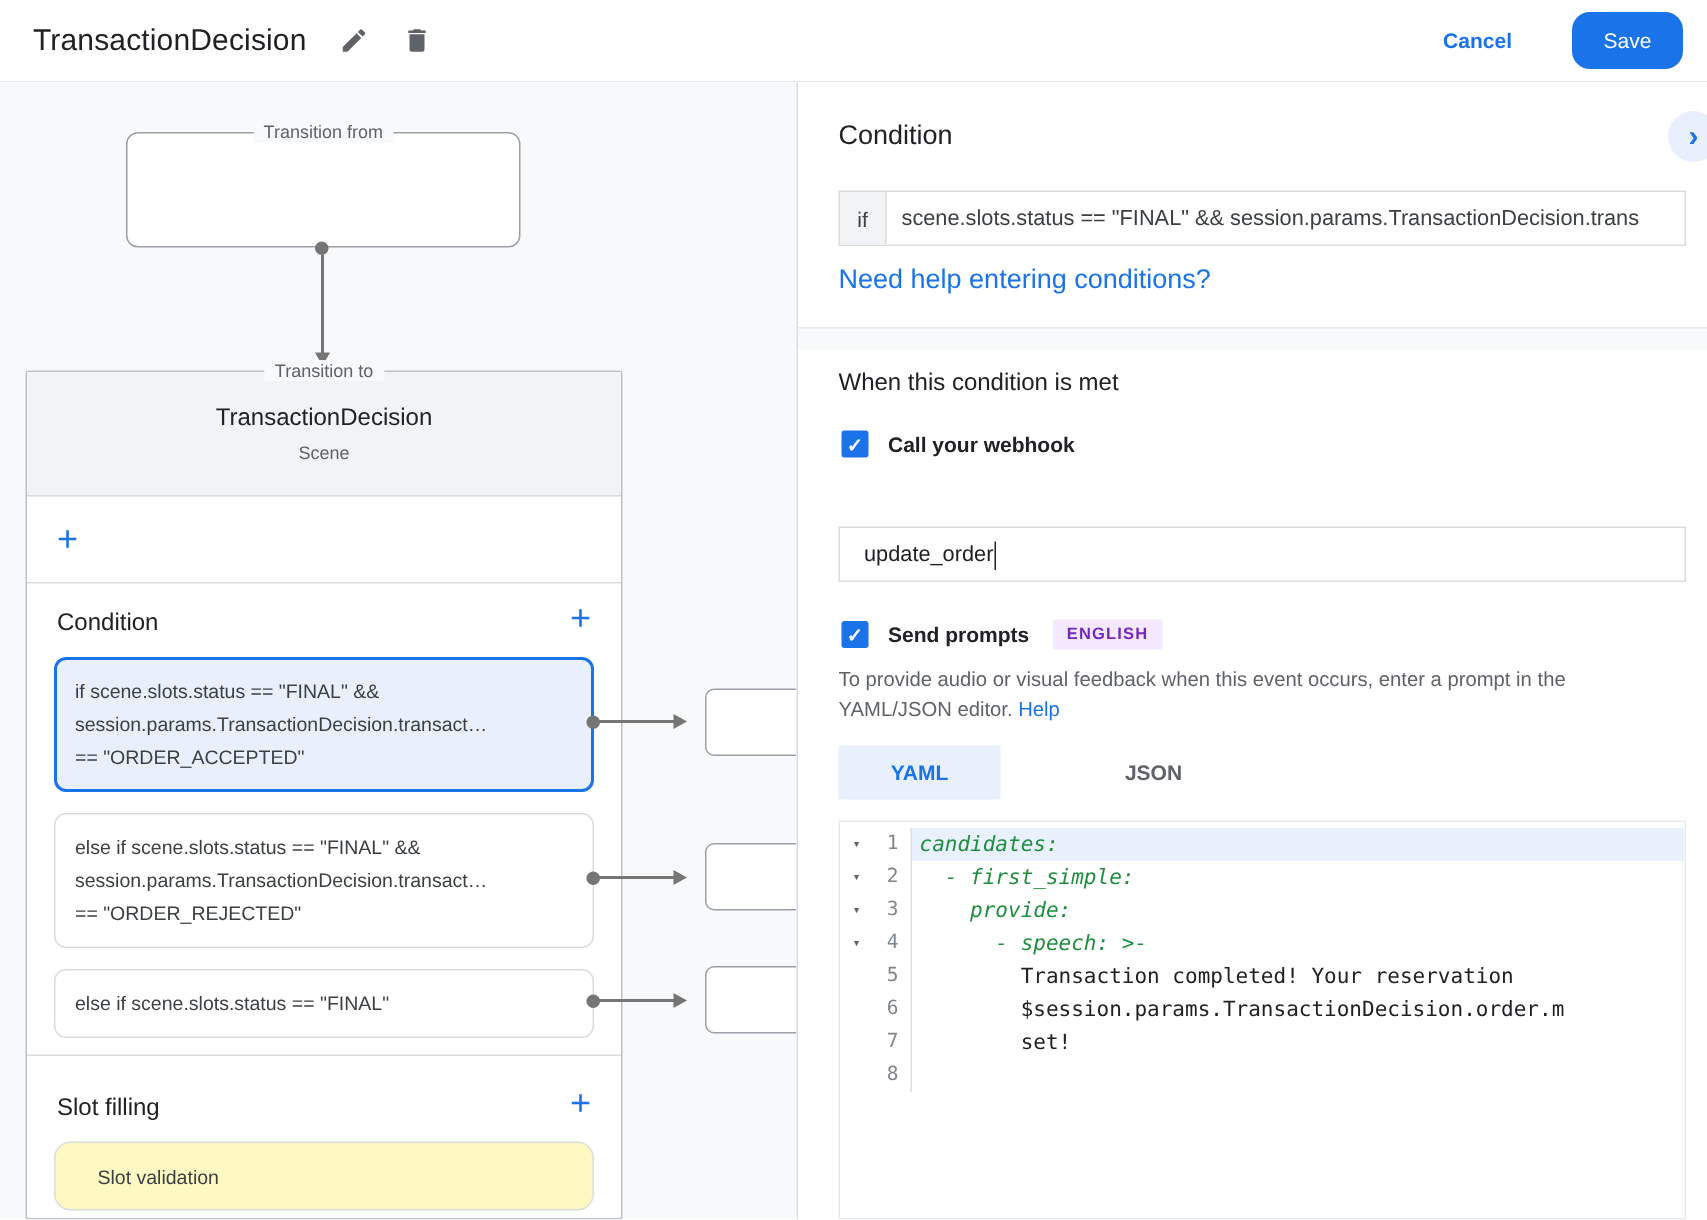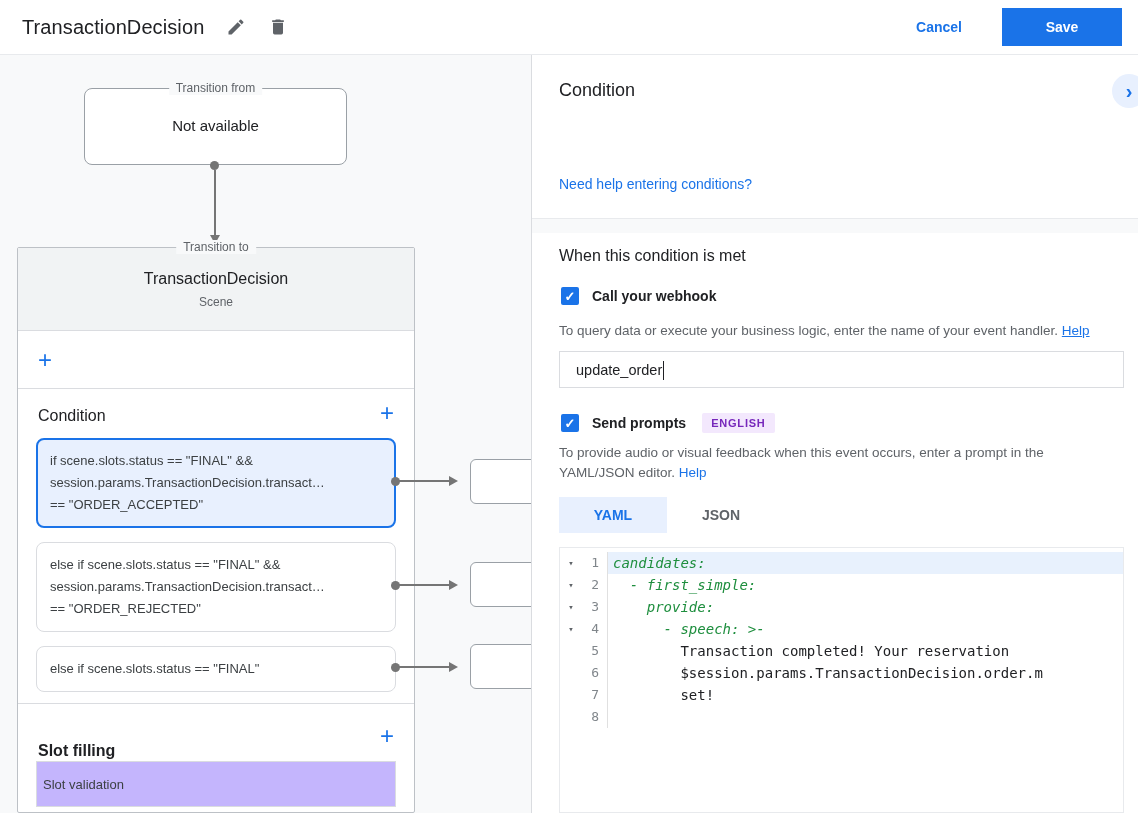--- a/index.html
+++ b/index.html
@@ -10,21 +10,21 @@
   *{box-sizing:border-box; margin:0; padding:0;}
   html,body{width:1138px;height:813px;overflow:hidden;}
   body{font-family:"Liberation Sans",sans-serif;color:var(--ink);background:#fff;position:relative;}
 
   
   .hdr{position:absolute;left:0;top:0;width:1138px;height:55px;background:#fff;border-bottom:1px solid var(--line-lt);display:flex;align-items:center;}
   .hdr-title{font-size:20px;color:var(--ink);margin-left:22px;letter-spacing:.1px;}
   .hdr-ic{width:20px;height:20px;margin-left:22px;fill:#5f6368;cursor:pointer;}
   .hdr-spacer{flex:1;}
   .btn-cancel{color:var(--accent);font-size:14px;font-weight:700;margin-right:40px;cursor:pointer;}
-  .btn-save{background:var(--accent);color:#fff;font-size:14px;font-weight:700;border:none;border-radius:0;width:120px;height:38px;margin-right:16px;cursor:pointer;}
+  .btn-save{background:var(--accent);color:#fff;font-size:14px;font-weight:400;border:none;border-radius:12px;width:74px;height:38px;margin-right:16px;cursor:pointer;}
 
   
   .canvas{position:absolute;left:0;top:55px;width:531px;height:758px;background:var(--canvas);overflow:hidden;}
   .tf-box{position:absolute;left:84px;top:33px;width:263px;height:77px;background:#fff;border:1px solid var(--boxborder);border-radius:8px;}
   .legend{position:absolute;left:50%;top:-8px;transform:translateX(-50%);background:var(--canvas);padding:0 7px;font-size:12px;color:var(--muted);white-space:nowrap;}
   .tf-content{position:absolute;left:0;right:0;top:28px;text-align:center;font-size:15px;color:var(--ink);}
 
   .dot{position:absolute;width:9px;height:9px;border-radius:50%;background:#757575;}
   .vline{position:absolute;left:214px;top:115px;width:2px;height:66px;background:#757575;}
   .varrow{position:absolute;left:210px;top:180px;width:0;height:0;border-left:5px solid transparent;border-right:5px solid transparent;border-top:9px solid #757575;}
@@ -35,50 +35,50 @@
   .tt-sub{font-size:12px;color:var(--muted);margin-top:7px;}
   .row-onenter{height:58px;border-bottom:1px solid var(--line);display:flex;align-items:center;padding:0 20px;}
   .sec-label{font-size:16px;color:var(--ink);flex:1;}
   .plus{color:var(--accent);font-size:24px;font-weight:400;line-height:20px;cursor:pointer;}
   .sec-cond{position:relative;height:315px;border-bottom:1px solid var(--line);padding:49px 18px 0;}
   .sec-cond .sec-label{position:absolute;left:20px;top:18px;}
   .sec-cond .plus{position:absolute;right:20px;top:14px;}
   .cond-card{background:#fff;border:1px solid var(--line);border-radius:8px;padding:11px 13px;margin-bottom:14px;font-size:13px;line-height:22px;color:var(--ink2);cursor:pointer;}
   .cond-card.selected{background:var(--selbg);border:2px solid var(--accent);padding:10px 12px;}
   .sec-slot{position:relative;padding:57px 18px 0;}
-  .sec-slot .sec-label{position:absolute;left:20px;top:38px;font-weight:bold;}
+  .sec-slot .sec-label{position:absolute;left:20px;top:26px;}
   .sec-slot .plus{position:absolute;right:20px;top:22px;}
-  .slot-card{background:#c4b5fd;border:1px solid var(--line);border-radius:0;height:46px;display:flex;align-items:center;padding:0 6px;font-size:13px;color:var(--ink2);cursor:pointer;}
+  .slot-card{background:#fef9c3;border:1px solid var(--line);border-radius:11px;height:46px;display:flex;align-items:center;padding:0 28px;font-size:13px;color:var(--ink2);cursor:pointer;}
 
   .hline{position:absolute;height:2px;background:#757575;}
   .harrow{position:absolute;width:0;height:0;border-top:5px solid transparent;border-bottom:5px solid transparent;border-left:9px solid #757575;}
   .mini-box{position:absolute;left:470px;width:78px;height:45px;background:#fff;border:1px solid var(--boxborder);border-radius:6px;}
 
   
   .panel{position:absolute;left:531px;top:55px;width:607px;height:758px;background:#fff;border-left:1px solid var(--line);}
   .p-title{position:absolute;left:27px;top:25px;font-size:18px;color:var(--ink);}
   .p-expand{position:absolute;left:580px;top:19px;width:34px;height:34px;border-radius:50%;background:var(--selbg);color:var(--accent);font-size:20px;font-weight:700;display:flex;align-items:center;justify-content:center;cursor:pointer;}
   .if-field{position:absolute;left:27px;top:72px;width:565px;height:37px;border:1px solid var(--line);display:flex;background:#fff;}
   .if-pre{width:31px;background:#f1f3f4;border-right:1px solid var(--line);display:flex;align-items:center;justify-content:center;font-size:14px;color:var(--ink2);}
   .if-val{flex:1;display:flex;align-items:center;padding:0 10px;font-size:14.5px;color:var(--ink2);white-space:nowrap;overflow:hidden;}
-  .help-link{position:absolute;left:27px;top:121px;font-size:14px;color:var(--accent);cursor:pointer;}
+  .help-link{position:absolute;left:27px;top:121px;font-size:18px;color:var(--accent);cursor:pointer;}
   .p-div{position:absolute;left:0;top:163px;width:607px;height:15px;background:var(--canvas);border-top:1px solid var(--line-lt);}
   .wm-title{position:absolute;left:27px;top:192px;font-size:16px;color:var(--ink);}
   .chk-row{position:absolute;left:29px;display:flex;align-items:center;}
   .chk{width:18px;height:18px;border-radius:2px;background:var(--accent);color:#fff;font-size:13px;font-weight:700;display:flex;align-items:center;justify-content:center;cursor:pointer;}
   .chk-label{font-size:14px;font-weight:700;color:var(--ink);margin-left:13px;}
   .helper{position:absolute;left:27px;font-size:13.5px;color:var(--muted);line-height:20px;}
   .helper a{color:var(--accent);cursor:pointer;text-decoration:none;}
   .helper a.u{text-decoration:underline;}
   .input-box{position:absolute;left:27px;width:565px;height:37px;border:1px solid var(--line);display:flex;align-items:center;padding:0 16px;}
   .input-box input{border:none;outline:none;font-size:14.5px;color:var(--ink);font-family:"Liberation Sans",sans-serif;width:100%;background:transparent;}
   .caret{position:absolute;left:103px;top:9px;width:1px;height:19px;background:#202124;}
   .badge{font-size:11px;font-weight:700;letter-spacing:.8px;color:var(--badgetx);background:var(--badgebg);padding:4px 9px;border-radius:2px;margin-left:16px;}
 
-  .tabs{position:absolute;left:27px;top:442px;display:flex;}
+  .tabs{position:absolute;left:27px;top:442px;display:flex;gap:48px;}
   .tab{width:108px;height:36px;display:flex;align-items:center;justify-content:center;font-size:14px;font-weight:700;color:var(--muted);cursor:pointer;}
   .tab.active{background:var(--selbg);color:var(--accent);}
 
   .editor{position:absolute;left:27px;top:492px;width:565px;height:266px;border:1px solid var(--line-lt);background:#fff;overflow:hidden;font-family:"DejaVu Sans Mono",monospace;font-size:14px;padding-top:4px;}
   .ed-row{display:flex;line-height:22px;}
   .ed-fold{width:22px;text-align:center;color:var(--muted);font-size:9px;cursor:pointer;}
   .ed-num{width:22px;text-align:right;color:var(--faint);font-size:13px;padding-right:5px;}
   .ed-gut-sep{width:4px;border-right:1px solid #e0e0e0;}
   .ed-code{flex:1;white-space:pre;padding-left:5px;min-height:22px;color:var(--ink);}
   .ed-code.key{color:var(--green);font-style:italic;}
@@ -97,21 +97,20 @@
     </svg>
   <div class="hdr-spacer"></div>
   <div class="btn-cancel">Cancel</div>
   <button class="btn-save">Save</button>
 </div>
 
 <div class="canvas">
 
   <div class="tf-box">
     <div class="legend">Transition from</div>
-    <div class="tf-content">Not available</div>
   </div>
   <div class="dot" style="left:210px;top:106px;"></div>
   <div class="vline"></div>
   <div class="varrow"></div>
 
   <div class="tt">
     <div class="legend">Transition to</div>
     <div class="tt-head">
       <div class="tt-title">TransactionDecision</div>
       <div class="tt-sub">Scene</div>
@@ -160,36 +159,36 @@
   <div class="harrow" style="left:449px;top:607px;"></div>
   <div class="mini-box" style="top:589px;"></div>
 </div>
 
 <div class="panel">
   <div class="p-title">Condition</div>
   <div class="p-expand">
     <span>›</span>
   </div>
 
+  <div class="if-field">
+    <div class="if-pre">if</div>
+    <div class="if-val">scene.slots.status == "FINAL" &amp;&amp; session.params.TransactionDecision.trans</div>
+  </div>
   <div class="help-link">Need help entering conditions?</div>
 
   <div class="p-div"></div>
 
   <div class="wm-title">When this condition is met</div>
 
   <div class="chk-row" style="top:232px;">
     <div class="chk">
       <span>✓</span>
     </div>
     <div class="chk-label">Call your webhook</div>
   </div>
-  <div class="helper" style="top:266px;">
-    <span>To query data or execute your business logic, enter the name of your event handler.</span>
-    <a class="u">Help</a>
-  </div>
   <div class="input-box" style="top:296px;">
     <input value="update_order" style="">
     <div class="caret"></div>
   </div>
 
   <div class="chk-row" style="top:358px;">
     <div class="chk">
       <span>✓</span>
     </div>
     <div class="chk-label">Send prompts</div>

